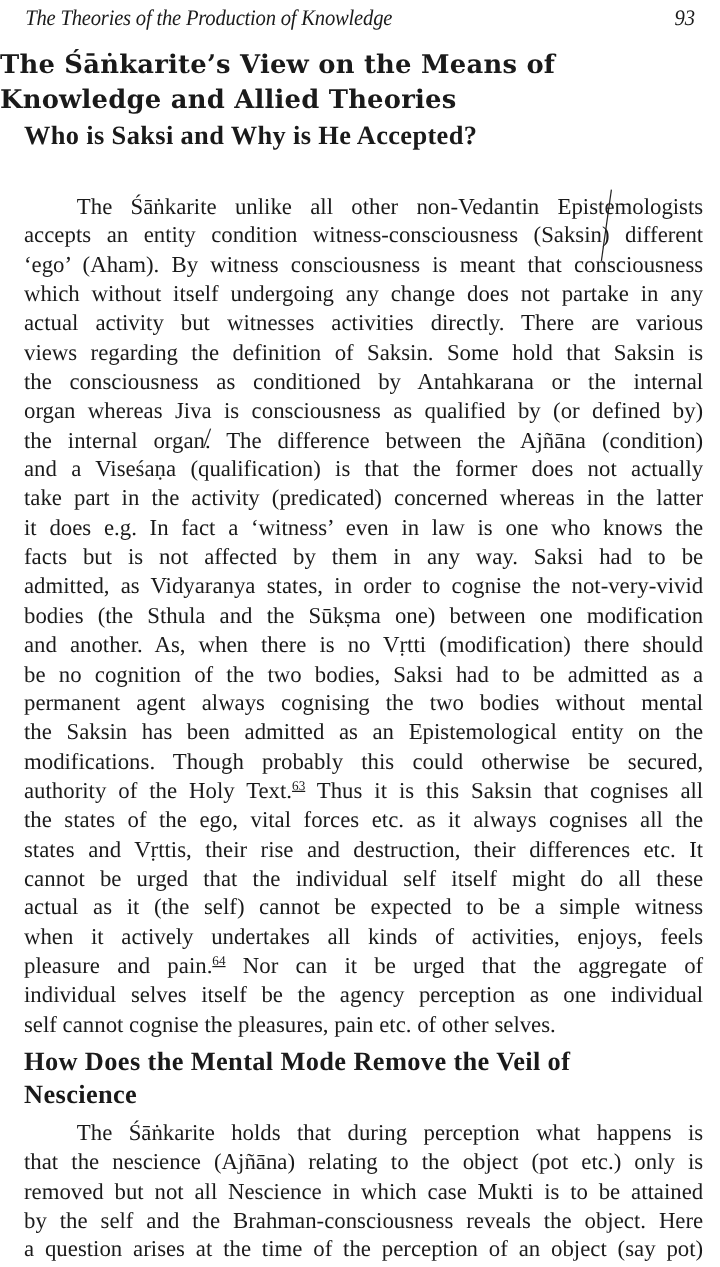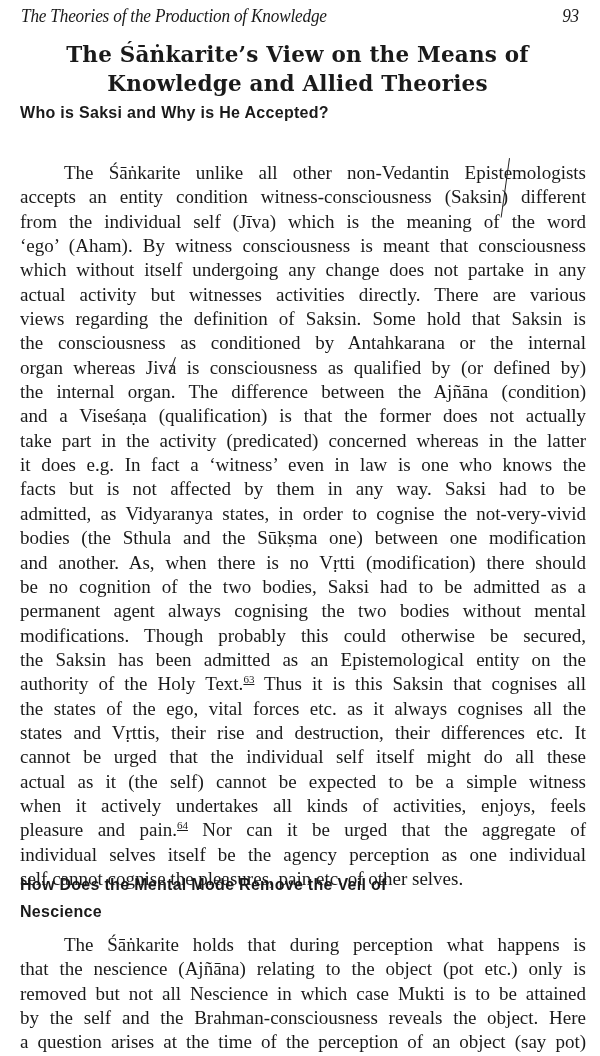--- a/index.html
+++ b/index.html
@@ -11,28 +11,28 @@
   .page { position: relative; width: 595px; height: 1056px; }
   .running-head {
     position: absolute; left: 21px; right: 12px; top: 6px; height: 24px;
     display: flex; justify-content: space-between; align-items: baseline;
     font-style: italic; font-size: 18.5px; letter-spacing: -0.2px;
     transform: scaleX(0.93); transform-origin: left center;
   }
   .running-head .pageno { font-style: italic; margin-right: -38px; }
   .chapter-title {
     position: absolute; left: 0; right: 0; top: 40px;
-    text-align: center; font-weight: bold;
+    font-weight: bold;
     font-family: "DejaVu Serif", serif;
     font-size: 21.5px; line-height: 29px; letter-spacing: 0.2px;
   }
   .section-heading {
     position: absolute; left: 20px; right: 12px;
-    font-weight: bold; font-family: Liberation Sans, sans-serif;
-    font-size: 16px; line-height: 26px; letter-spacing: 0.3px;
+    font-weight: bold; font-family: Liberation Serif, serif;
+    font-size: 22px; line-height: 26px; letter-spacing: 0.3px;
   }
   .h-who { top: 100px; }
   .h-how { top: 871px; line-height: 27px; }
   .para {
     position: absolute; left: 20px; width: 566px;
     font-size: 19px; line-height: 24.35px;
     text-align: justify; hyphens: none;
   }
   .para .line { display: block; text-align: justify; text-align-last: justify; white-space: nowrap; overflow: visible; height: 24.35px; }
   .para .line.last { text-align-last: left; }
@@ -57,39 +57,38 @@
   <div class="chapter-title">
     <div>The Śāṅkarite’s View on the Means of</div>
     <div>Knowledge and Allied Theories</div>
   </div>
 
   <div class="section-heading h-who">Who is Saksi and Why is He Accepted?</div>
 
   <div class="para p1">
     <span class="line indent">The Śāṅkarite unlike all other non-Vedantin Epistemologists</span>
     <span class="line">accepts an entity condition witness-consciousness (Saksin) different</span>
-    <span class="line">from the individual self (Jīva) which is the meaning of the word</span>
     <span class="line">‘ego’ (Aham). By witness consciousness is meant that consciousness</span>
     <span class="line">which without itself undergoing any change does not partake in any</span>
     <span class="line">actual activity but witnesses activities directly. There are various</span>
     <span class="line">views regarding the definition of Saksin. Some hold that Saksin is</span>
     <span class="line">the consciousness as conditioned by Antahkarana or the internal</span>
     <span class="line">organ whereas Jiva is consciousness as qualified by (or defined by)</span>
     <span class="line">the internal organ. The difference between the Ajñāna (condition)</span>
     <span class="line">and a Viseśaṇa (qualification) is that the former does not actually</span>
     <span class="line">take part in the activity (predicated) concerned whereas in the latter</span>
     <span class="line">it does e.g. In fact a ‘witness’ even in law is one who knows the</span>
     <span class="line">facts but is not affected by them in any way. Saksi had to be</span>
     <span class="line">admitted, as Vidyaranya states, in order to cognise the not-very-vivid</span>
     <span class="line">bodies (the Sthula and the Sūkṣma one) between one modification</span>
     <span class="line">and another. As, when there is no Vṛtti (modification) there should</span>
     <span class="line">be no cognition of the two bodies, Saksi had to be admitted as a</span>
     <span class="line">permanent agent always cognising the two bodies without mental</span>
+    <span class="line">the Saksin has been admitted as an Epistemological entity on the</span>
     <span class="line">modifications. Though probably this could otherwise be secured,</span>
-    <span class="line">the Saksin has been admitted as an Epistemological entity on the</span>
     <span class="line"><span>authority of the Holy Text.</span><sup>63</sup><span> Thus it is this Saksin that cognises all</span></span>
     <span class="line">the states of the ego, vital forces etc. as it always cognises all the</span>
     <span class="line">states and Vṛttis, their rise and destruction, their differences etc. It</span>
     <span class="line">cannot be urged that the individual self itself might do all these</span>
     <span class="line">actual as it (the self) cannot be expected to be a simple witness</span>
     <span class="line">when it actively undertakes all kinds of activities, enjoys, feels</span>
     <span class="line"><span>pleasure and pain.</span><sup>64</sup><span> Nor can it be urged that the aggregate of</span></span>
     <span class="line">individual selves itself be the agency perception as one individual</span>
     <span class="line last">self cannot cognise the pleasures, pain etc. of other selves.</span>
   </div>

